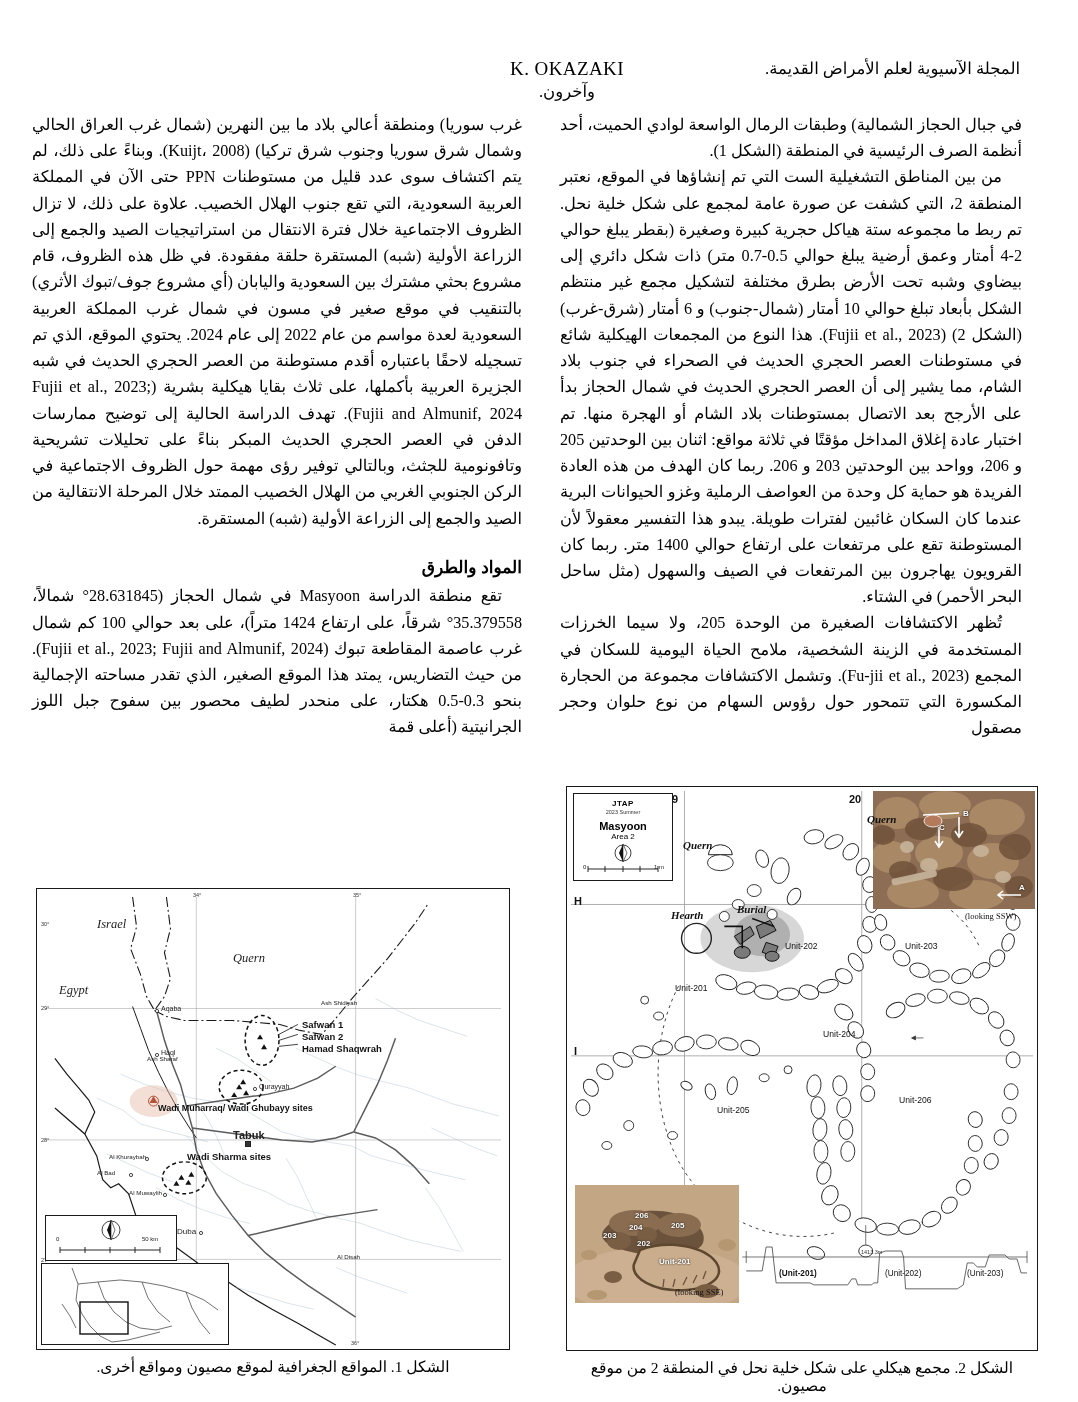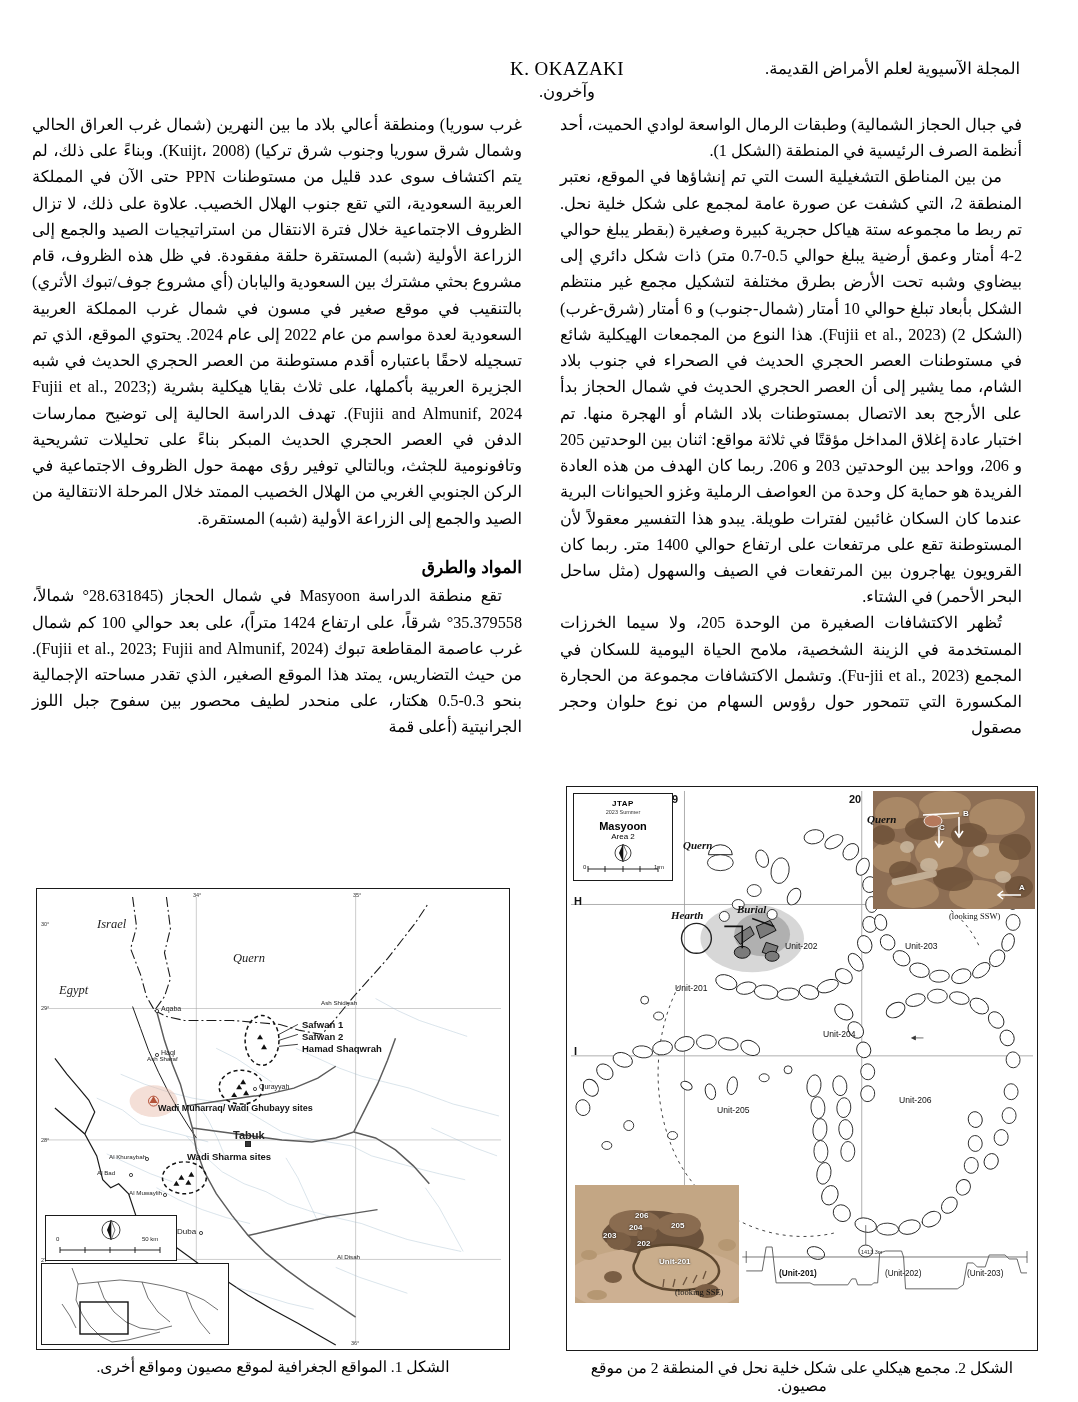--- a/index.html
+++ b/index.html
@@ -585,21 +585,21 @@
             <path d="M86,26 L86,44 M82,40 l4,6 l4,-6"></path>
             <path d="M66,36 L66,54 M62,50 l4,6 l4,-6"></path>
             <path d="M148,104 L126,104 M130,100 l-5,4 l5,4"></path>
           </g>
           <ellipse cx="60" cy="30" rx="9" ry="6" fill="#b5795c" stroke="#fff" stroke-width="0.8"></ellipse>
         </svg>
       </div>
       <div class="ph-tag" style="left:396px;top:22px;">B</div>
       <div class="ph-tag" style="left:372px;top:36px;">C</div>
       <div class="ph-tag" style="left:452px;top:96px;">A</div>
-      <div class="ph-cap" style="left:382px;top:124px;">(looking SSW)</div>
+      <div class="ph-cap" style="left:398px;top:124px;">(looking SSW)</div>
 
       <div class="photo" style="left:8px;top:398px;width:164px;height:118px;">
         <svg width="164" height="118" viewBox="0 0 164 118">
           <rect width="164" height="118" fill="#c3a684"></rect>
           <ellipse cx="82" cy="96" rx="92" ry="34" fill="#cdb092"></ellipse>
           <g fill="#6b523c">
             <path d="M28,46 C40,28 74,22 98,28 C120,34 132,46 128,58 C122,70 96,74 72,70 C48,66 22,60 28,46 Z"></path>
           </g>
           <g fill="#8a6c50">
             <ellipse cx="60" cy="38" rx="26" ry="13"></ellipse>

